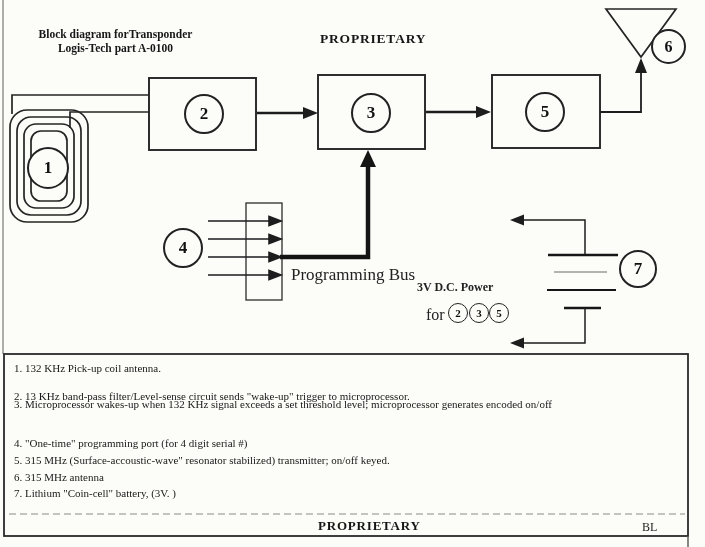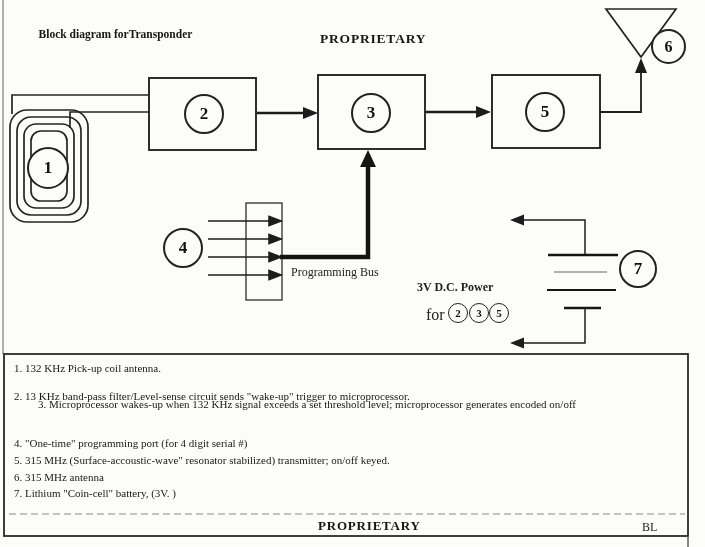--- a/index.html
+++ b/index.html
@@ -21,21 +21,21 @@
   .prop-top{
     left:320px;top:31px;font-weight:bold;font-size:13.5px;letter-spacing:.8px;color:#161616;
   }
   .badge{
     position:absolute;border:2px solid #222;border-radius:50%;
     background:#fcfcf9;display:flex;align-items:center;justify-content:center;
     font-weight:bold;color:#111;box-sizing:border-box;
   }
   .badge-lg{width:40px;height:40px;font-size:17px;}
   .badge-sm{width:20px;height:20px;font-size:11px;border-width:1.4px;}
-  .bus-label{left:291px;top:265px;font-size:12px;color:#222;}
+  .bus-label{left:291px;top:265px;font-size:17px;color:#222;}
   .power-label{left:417px;top:280px;font-size:12px;font-weight:600;color:#222;}
   .power-for{left:426px;top:306px;font-size:16px;color:#222;}
   .legend-line{left:14px;font-size:11px;color:#181818;white-space:nowrap;}
   .legend-cont{left:0px;width:690px;text-align:center;font-size:11px;color:#181818;}
   .prop-bottom{left:318px;top:518px;font-weight:bold;font-size:13px;letter-spacing:.8px;color:#161616;}
   .initials{left:642px;top:520px;font-size:12px;color:#222;}
 </style>
 </head>
 <body>
 
@@ -104,20 +104,21 @@
       <polygon points="510,343 524,337.5 524,348.5" fill="#1d1d1d"></polygon>
     </g>
 
     <rect x="4" y="354" width="684" height="182" fill="none" stroke="#2a2a2a" stroke-width="1.8"></rect>
     <line x1="9" y1="514" x2="685" y2="514" stroke="#8a8a86" stroke-width="1.1" stroke-dasharray="7 4"></line>
     <line x1="688" y1="536" x2="688" y2="547" stroke="#555" stroke-width="1.4"></line>
   </svg>
 
   <div class="abs title-block">
     <div>Block diagram forTransponder</div>
+    <div>Logis-Tech part A-0100</div>
   </div>
   <div class="abs prop-top">PROPRIETARY</div>
 
   <div class="badge badge-lg" style="left:27px;top:147px;width:42px;height:42px;">
       <span>1</span>
     </div>
   <div class="badge badge-lg" style="left:184px;top:94px;">
       <span>2</span>
     </div>
   <div class="badge badge-lg" style="left:351px;top:93px;">
@@ -145,21 +146,21 @@
     </div>
   <div class="badge badge-sm" style="left:469px;top:303px;">
       <span>3</span>
     </div>
   <div class="badge badge-sm" style="left:489px;top:303px;">
       <span>5</span>
     </div>
 
   <div class="abs legend-line" style="top:362px;">1.  132 KHz Pick-up coil antenna.</div>
   <div class="abs legend-line" style="top:390px;">2.  13 KHz band-pass filter/Level-sense circuit sends "wake-up" trigger to microprocessor.</div>
-  <div class="abs legend-line" style="top:398px;margin-left:24px;">3.  Microprocessor wakes-up when 132 KHz signal exceeds a set threshold level; microprocessor generates encoded on/off</div>
+  <div class="abs legend-line" style="top:398px;">3.  Microprocessor wakes-up when 132 KHz signal exceeds a set threshold level; microprocessor generates encoded on/off</div>
   <div class="abs legend-line" style="top:437px;">4.  "One-time" programming port (for 4 digit serial #)</div>
   <div class="abs legend-line" style="top:454px;">5.  315 MHz (Surface-accoustic-wave" resonator stabilized) transmitter; on/off keyed.</div>
   <div class="abs legend-line" style="top:471px;">6.  315 MHz antenna</div>
   <div class="abs legend-line" style="top:487px;">7.  Lithium "Coin-cell" battery, (3V. )</div>
 
   <div class="abs prop-bottom">PROPRIETARY</div>
   <div class="abs initials">BL</div>
 
 </div>
 

